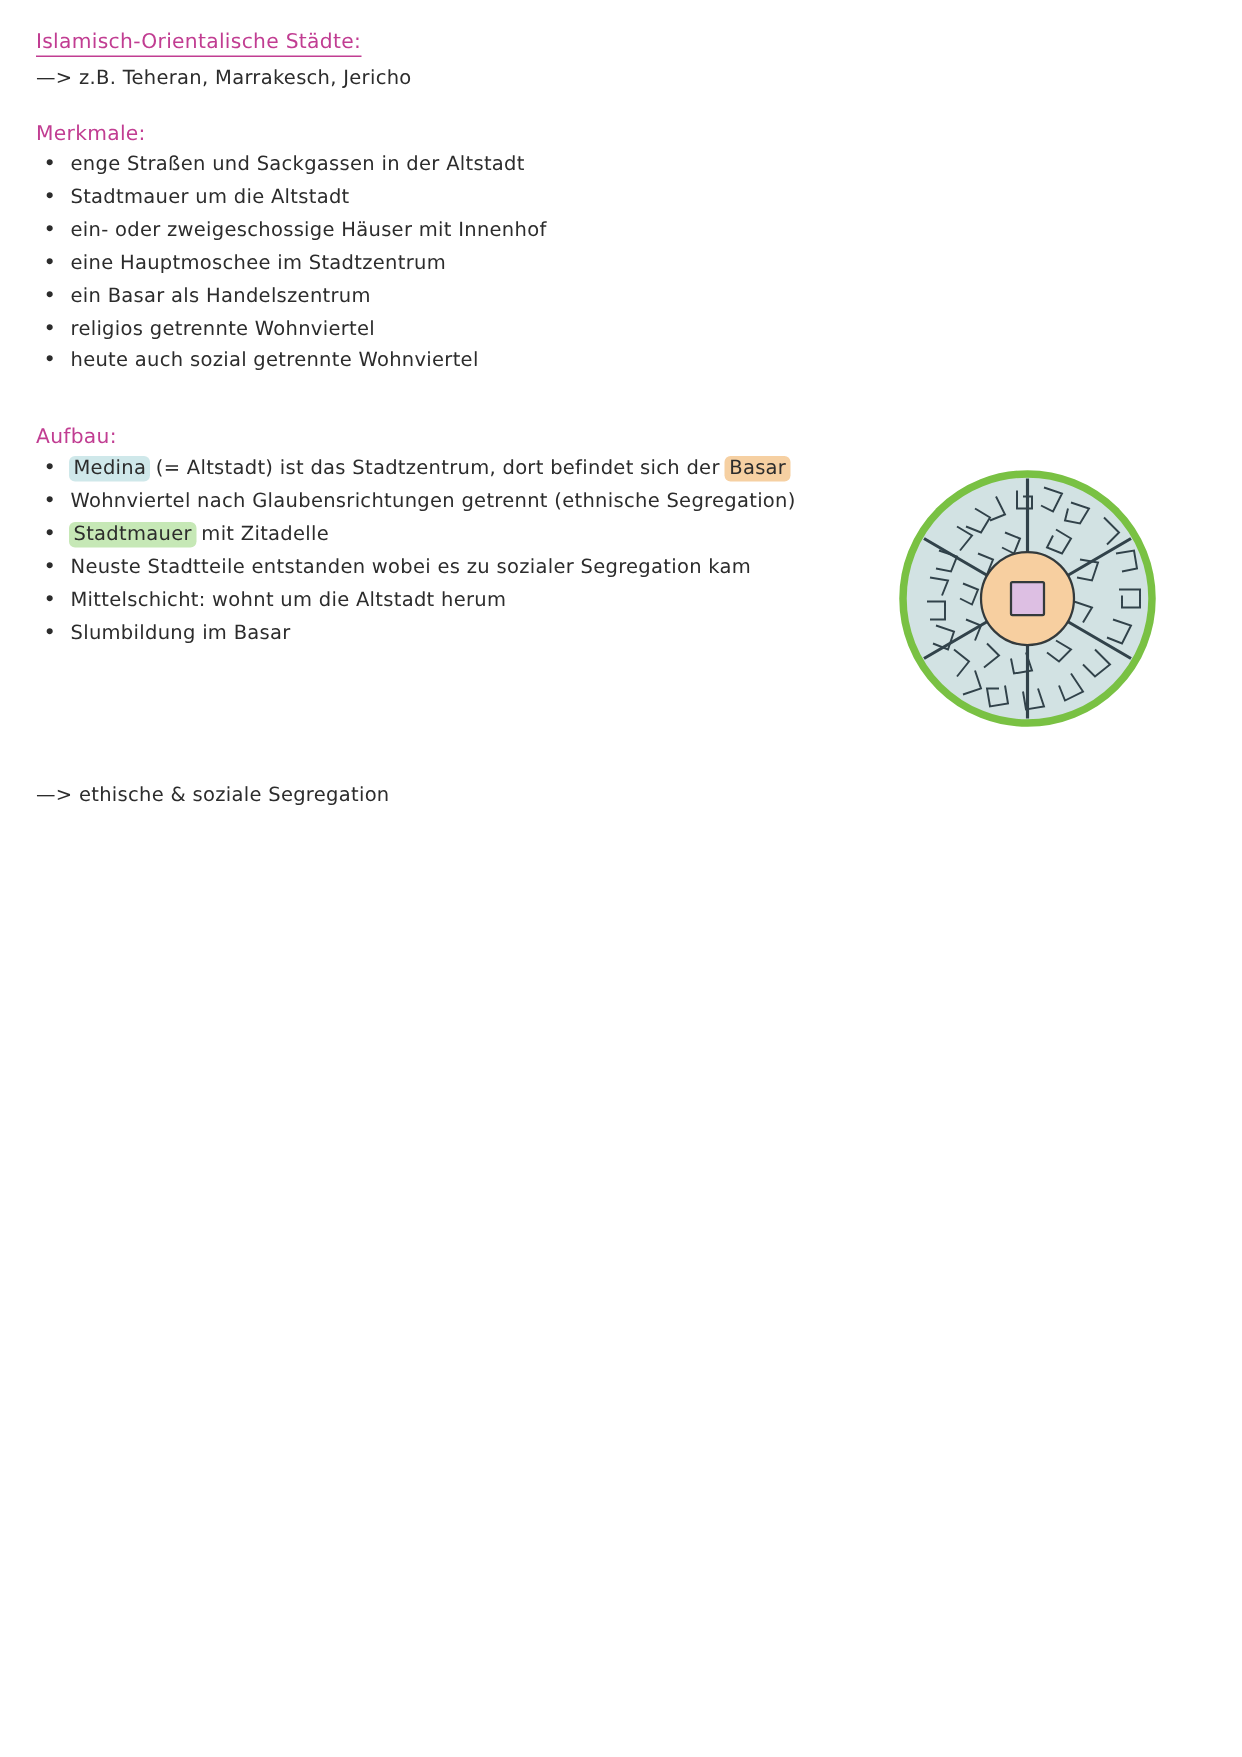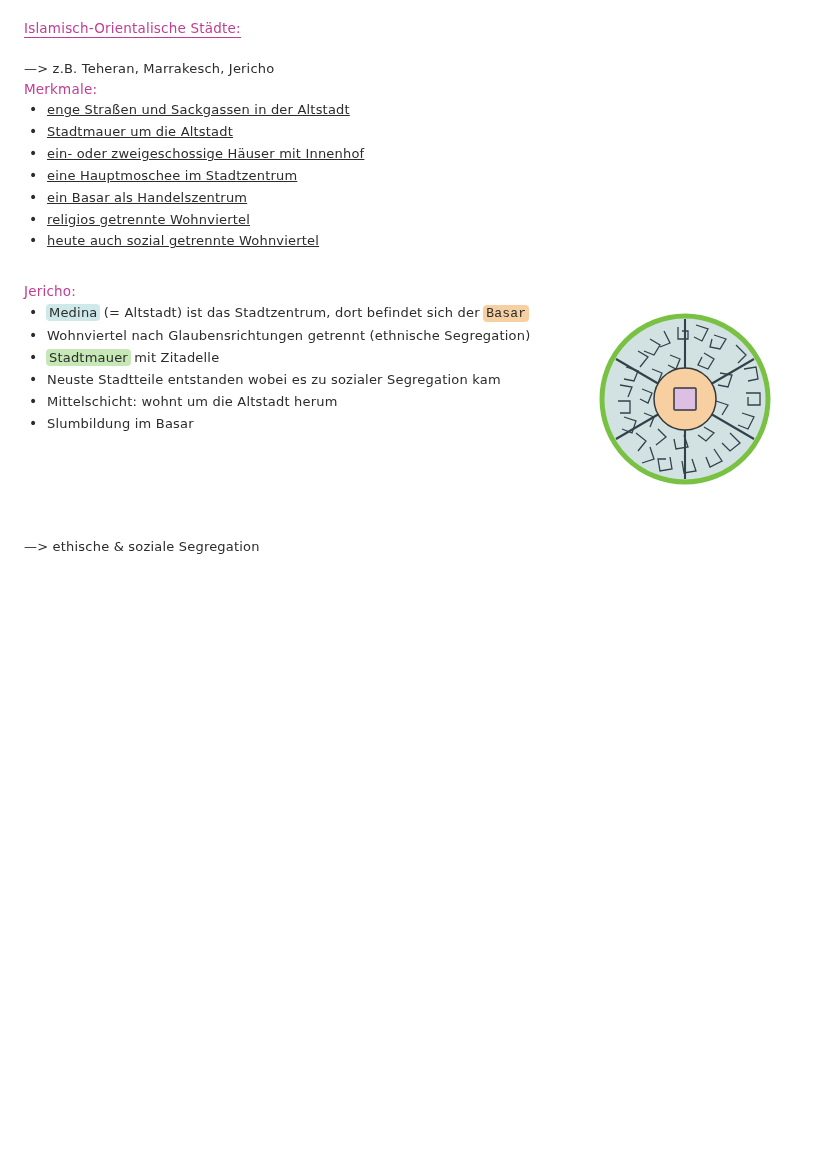--- a/index.html
+++ b/index.html
@@ -13,44 +13,44 @@
   .heading {
     position: absolute; left: 24px;
     color: var(--heading-color, #c13d92);
     font-size: 13.5px; font-weight: normal;
   }
   .title-block { top: 20px; }
   .title-block .title-text {
     display: inline-block; padding-bottom: 1px;
     border-bottom: 1.6px solid currentColor;
   }
-  .arrow-line { position: absolute; left: 24px; font-size: 13px; color: #2c2c2c; margin-top: 16px; }
+  .arrow-line { position: absolute; left: 24px; font-size: 13px; color: #2c2c2c; }
   .examples-line { top: 45px; }
   .merkmale-heading { top: 81px; }
   .aufbau-heading { top: 283px; }
   .conclusion-line { top: 523px; }
 
   ul.bullets {
     position: absolute; left: 24px; margin: 0; padding: 0;
     list-style: none; width: 560px;
   }
-  .merkmale-list { top: 99px; text-decoration: underline; }
+  .merkmale-list { top: 99px; }
   .aufbau-list { top: 302px; }
   ul.bullets li {
     position: relative; padding-left: 23px; line-height: 21.9px;
     white-space: nowrap;
   }
   ul.bullets li::before {
     content: "\2022"; position: absolute; left: 5px; top: 0;
     font-size: 14px; color: #2c2c2c;
   }
 
   .hl { border-radius: 4px; padding: 1px 3px; margin: 0 -1px; }
   .hl-teal  { background: var(--hl-teal,  #cfe8ea); }
-  .hl-peach { background: var(--hl-peach, #f6d0a2); font-family: Liberation Mono, monospace; }
+  .hl-peach { background: var(--hl-peach, #f6d0a2); }
   .hl-lilac { background: var(--hl-lilac, #e4c8ea); }
   .hl-green { background: var(--hl-green, #c6e8b6); }
 
   .city-diagram { position: absolute; left: 596px; top: 309px; width: 178px; height: 181px; }
   .dg-wall   { fill: var(--dg-old-town, #d2e2e3); stroke: var(--dg-wall-ring, #79c143); stroke-width: 5; }
   .dg-maze   { fill: none; stroke: var(--dg-streets, #31424a); stroke-width: 1.3; stroke-linecap: butt; stroke-linejoin: miter; }
   .dg-main   { fill: none; stroke: var(--dg-streets, #31424a); stroke-width: 2.1; }
   .dg-center { fill: var(--dg-center-area, #f7cfa0); stroke: #333a3c; stroke-width: 1.5; }
   .dg-mosque { fill: var(--dg-mosque, #ddbfe3); stroke: #333a3c; stroke-width: 1.5; }
 </style>
@@ -69,21 +69,21 @@
   <ul class="bullets merkmale-list">
       <li><span>enge Straßen und Sackgassen in der Altstadt</span></li>
       <li><span>Stadtmauer um die Altstadt</span></li>
       <li><span>ein- oder zweigeschossige Häuser mit Innenhof</span></li>
       <li><span>eine Hauptmoschee im Stadtzentrum</span></li>
       <li><span>ein Basar als Handelszentrum</span></li>
       <li><span>religios getrennte Wohnviertel</span></li>
       <li><span>heute auch sozial getrennte Wohnviertel</span></li>
     </ul>
 
-  <div class="heading aufbau-heading">Jericho:</div>
+  <div class="heading aufbau-heading">Aufbau:</div>
   <ul class="bullets aufbau-list">
       <li><span class="hl hl-teal">Medina</span><span> (= Altstadt) ist das Stadtzentrum, dort befindet sich der </span><span class="hl hl-peach">Basar</span></li>
       <li><span>Wohnviertel nach Glaubensrichtungen getrennt (ethnische Segregation)</span></li>
       <li><span class="hl hl-green">Stadtmauer</span><span> mit Zitadelle</span></li>
       <li><span>Neuste Stadtteile entstanden wobei es zu sozialer Segregation kam</span></li>
       <li><span>Mittelschicht: wohnt um die Altstadt herum</span></li>
       <li><span>Slumbildung im Basar</span></li>
     </ul>
 
   <div class="arrow-line conclusion-line">—&gt; ethische &amp; soziale Segregation</div>

